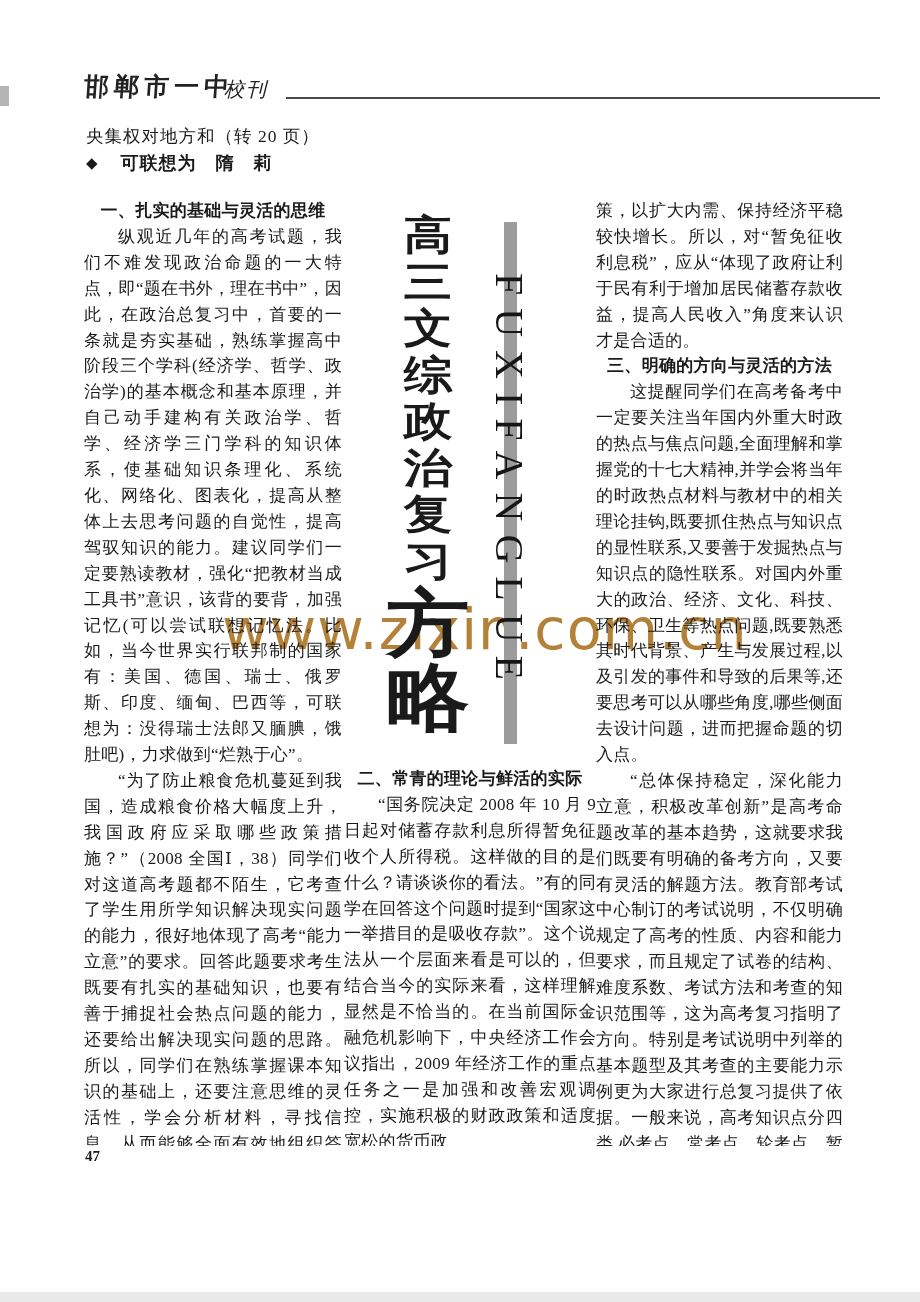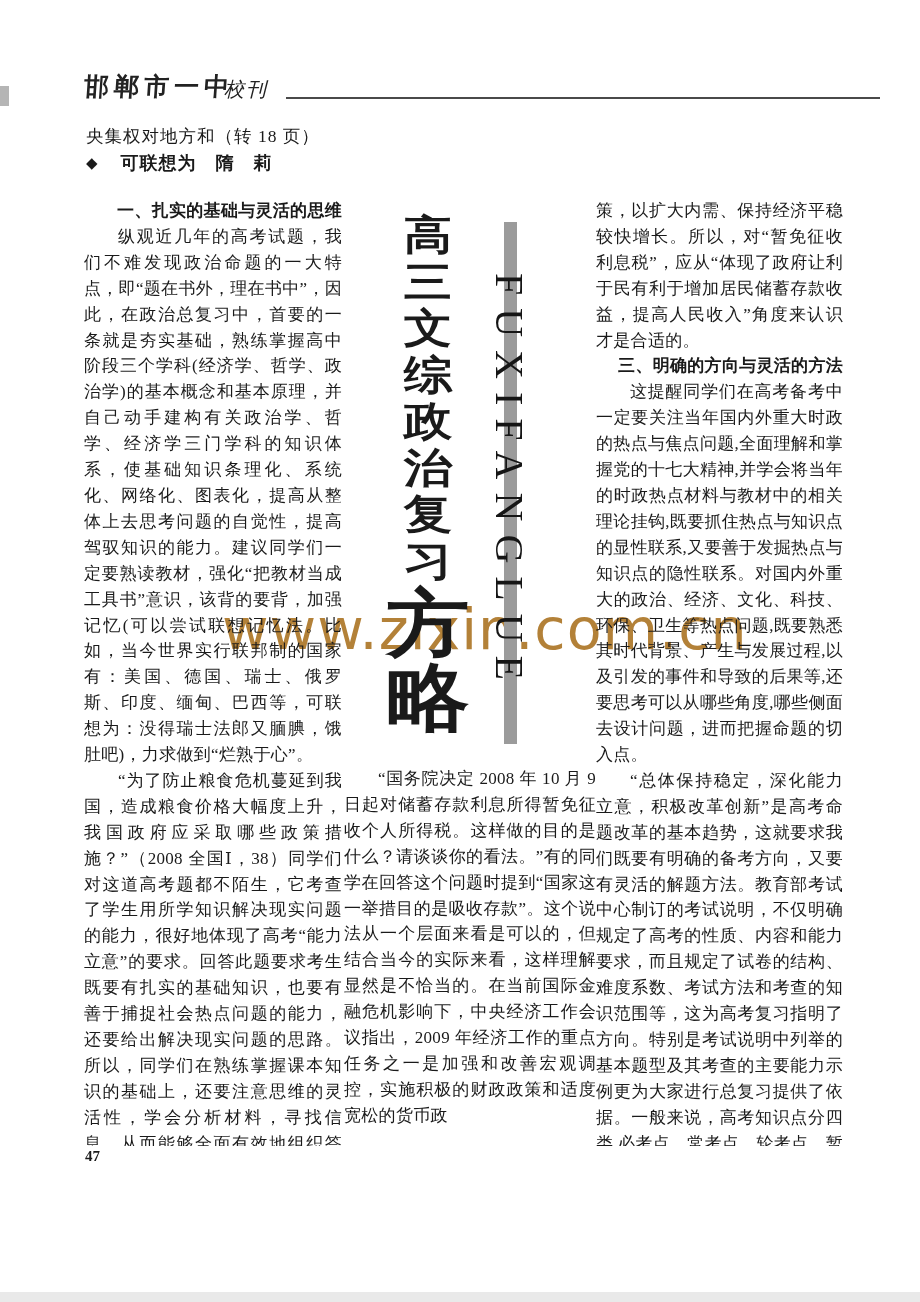--- a/index.html
+++ b/index.html
@@ -33,21 +33,21 @@
   }
   
   .col{
     text-align:justify;font-size:17px;line-height:25.9px;z-index:1;
     letter-spacing:.3px;overflow:hidden;
   }
   .col-left{left:84px;top:198px;width:258px;height:948px;}
   .col-middle-text{left:344px;top:766px;width:252px;height:380px;}
   .col-right{left:596px;top:198px;width:247px;height:948px;}
   .blk{margin:0;}
-  .blk.heading{font-weight:bold;text-align:right;font-family:"DejaVu Sans","Liberation Sans",sans-serif;font-size:17px;}
+  .blk.heading{font-weight:bold;text-align:center;font-family:"DejaVu Sans","Liberation Sans",sans-serif;font-size:17px;}
   .blk.para{text-indent:2em;}
   .blk.para.noindent{text-indent:0;}
   
   .vtitle-cn-small{left:384px;top:212px;width:88px;text-align:center;z-index:1;}
   .vtitle-cn-small .vchar-sm{
     font-size:41px;line-height:46.5px;font-weight:900;
     font-family:"DejaVu Sans","Liberation Sans",sans-serif;transform:scaleX(1.18);
   }
   .vtitle-cn-large{left:378px;top:586px;width:100px;text-align:center;z-index:1;}
   .vtitle-cn-large .vchar-lg{
@@ -66,21 +66,21 @@
 </style>
 </head>
 <body>
 
 <div class="abs school-name">邯郸市一中</div>
 <div class="abs journal-label">校刊</div>
 <div class="abs header-rule"></div>
 <div class="abs edge-mark"></div>
 <div class="abs bottom-band"></div>
 
-<div class="abs continuation-line">央集权对地方和（转 18 页）</div>
+<div class="abs continuation-line">央集权对地方和（转 20 页）</div>
 <div class="abs byline">
   <span class="diamond">◆</span><span>可联想为　隋　莉</span>
 </div>
 
 <div class="abs watermark">www.zixin.com.cn</div>
 
 <div class="abs vbar"></div>
 <div class="abs vtitle-cn-small">
     <div class="vchar-sm">高</div>
     <div class="vchar-sm">三</div>
@@ -96,20 +96,21 @@
     <div class="vchar-lg">略</div>
   </div>
 <div class="abs vtitle-en">FUXIFANGLUE</div>
 
 <div class="abs col col-left">
     <div class="blk heading">一、扎实的基础与灵活的思维</div>
     <div class="blk para">纵观近几年的高考试题，我们不难发现政治命题的一大特点，即“题在书外，理在书中”，因此，在政治总复习中，首要的一条就是夯实基础，熟练掌握高中阶段三个学科(经济学、哲学、政治学)的基本概念和基本原理，并自己动手建构有关政治学、哲学、经济学三门学科的知识体系，使基础知识条理化、系统化、网络化、图表化，提高从整体上去思考问题的自觉性，提高驾驭知识的能力。建议同学们一定要熟读教材，强化“把教材当成工具书”意识，该背的要背，加强记忆(可以尝试联想记忆法。比如，当今世界实行联邦制的国家有：美国、德国、瑞士、俄罗斯、印度、缅甸、巴西等，可联想为：没得瑞士法郎又腼腆，饿肚吧)，力求做到“烂熟于心”。</div>
     <div class="blk para">“为了防止粮食危机蔓延到我国，造成粮食价格大幅度上升，我国政府应采取哪些政策措施？”（2008 全国Ⅰ，38）同学们对这道高考题都不陌生，它考查了学生用所学知识解决现实问题的能力，很好地体现了高考“能力立意”的要求。回答此题要求考生既要有扎实的基础知识，也要有善于捕捉社会热点问题的能力，还要给出解决现实问题的思路。所以，同学们在熟练掌握课本知识的基础上，还要注意思维的灵活性，学会分析材料，寻找信息，从而能够全面有效地组织答案。</div>
   </div>
 <div class="abs col col-middle-text">
+    <div class="blk heading">二、常青的理论与鲜活的实际</div>
     <div class="blk para">“国务院决定 2008 年 10 月 9 日起对储蓄存款利息所得暂免征收个人所得税。这样做的目的是什么？请谈谈你的看法。”有的同学在回答这个问题时提到“国家这一举措目的是吸收存款”。这个说法从一个层面来看是可以的，但结合当今的实际来看，这样理解显然是不恰当的。在当前国际金融危机影响下，中央经济工作会议指出，2009 年经济工作的重点任务之一是加强和改善宏观调控，实施积极的财政政策和适度宽松的货币政</div>
   </div>
 <div class="abs col col-right">
     <div class="blk para noindent">策，以扩大内需、保持经济平稳较快增长。所以，对“暂免征收利息税”，应从“体现了政府让利于民有利于增加居民储蓄存款收益，提高人民收入”角度来认识才是合适的。</div>
     <div class="blk heading">三、明确的方向与灵活的方法</div>
     <div class="blk para">这提醒同学们在高考备考中一定要关注当年国内外重大时政的热点与焦点问题,全面理解和掌握党的十七大精神,并学会将当年的时政热点材料与教材中的相关理论挂钩,既要抓住热点与知识点的显性联系,又要善于发掘热点与知识点的隐性联系。对国内外重大的政治、经济、文化、科技、环保、卫生等热点问题,既要熟悉其时代背景、产生与发展过程,以及引发的事件和导致的后果等,还要思考可以从哪些角度,哪些侧面去设计问题，进而把握命题的切入点。</div>
     <div class="blk para">“总体保持稳定，深化能力立意，积极改革创新”是高考命题改革的基本趋势，这就要求我们既要有明确的备考方向，又要有灵活的解题方法。教育部考试中心制订的考试说明，不仅明确规定了高考的性质、内容和能力要求，而且规定了试卷的结构、难度系数、考试方法和考查的知识范围等，这为高考复习指明了方向。特别是考试说明中列举的基本题型及其考查的主要能力示例更为大家进行总复习提供了依据。一般来说，高考知识点分四类 必考点、常考点、轮考点、暂时不考点。同学们在备考</div>
   </div>
 
 <div class="abs page-number">47</div>

